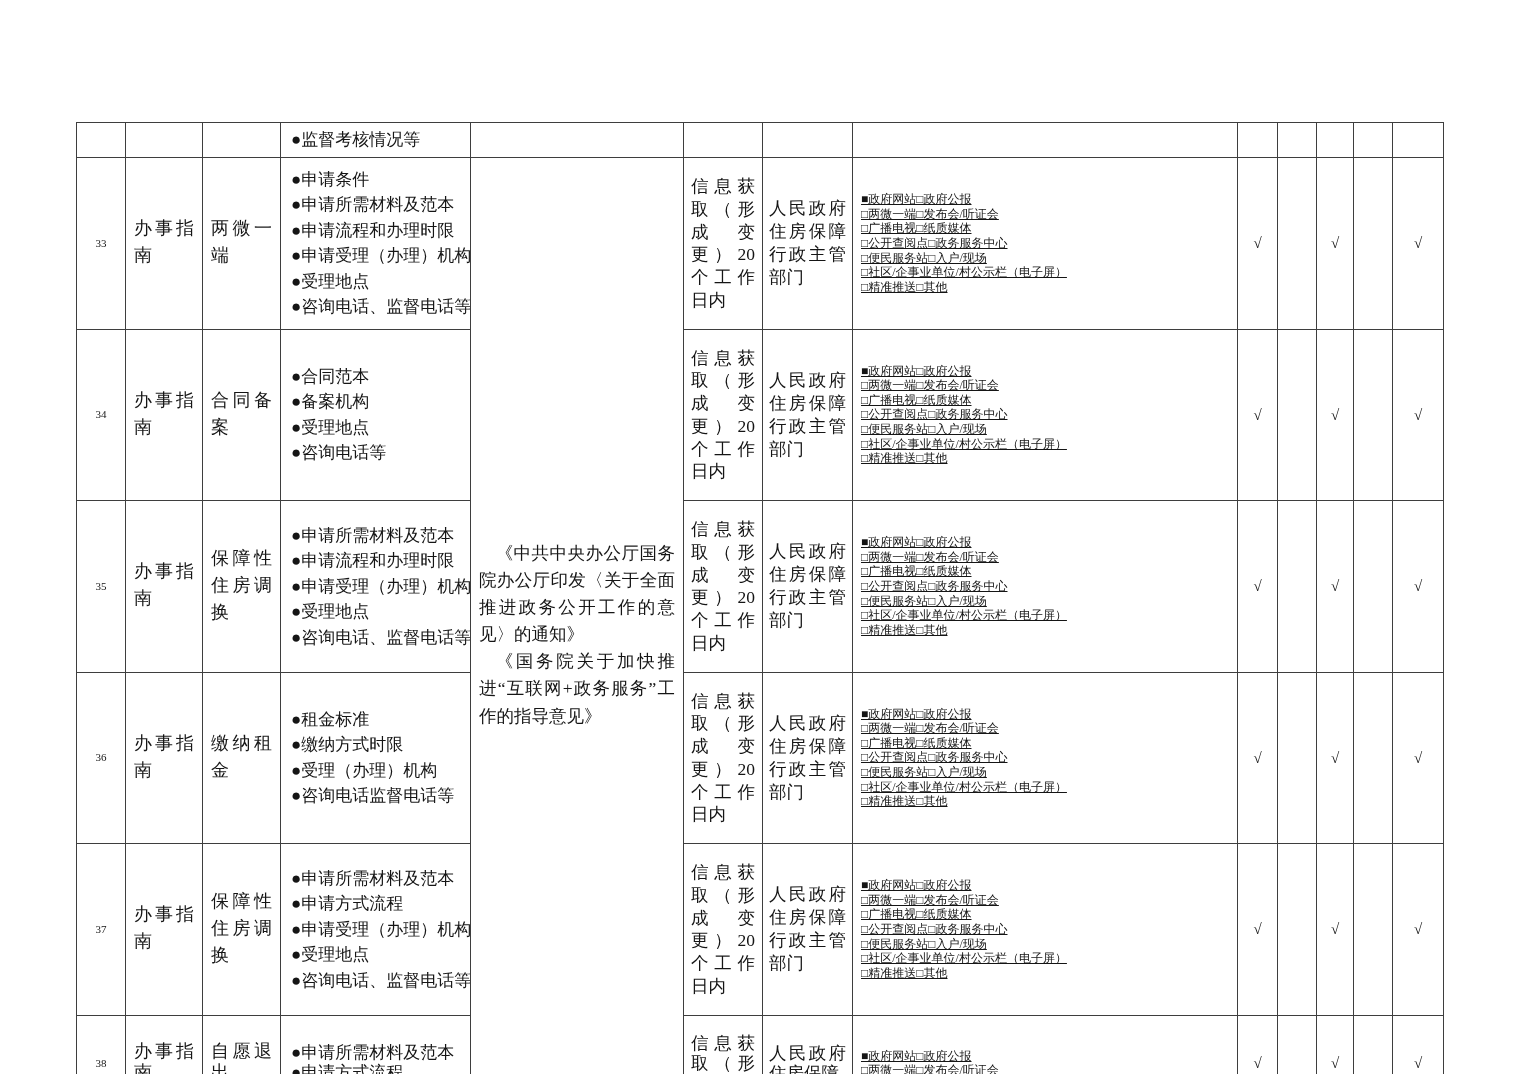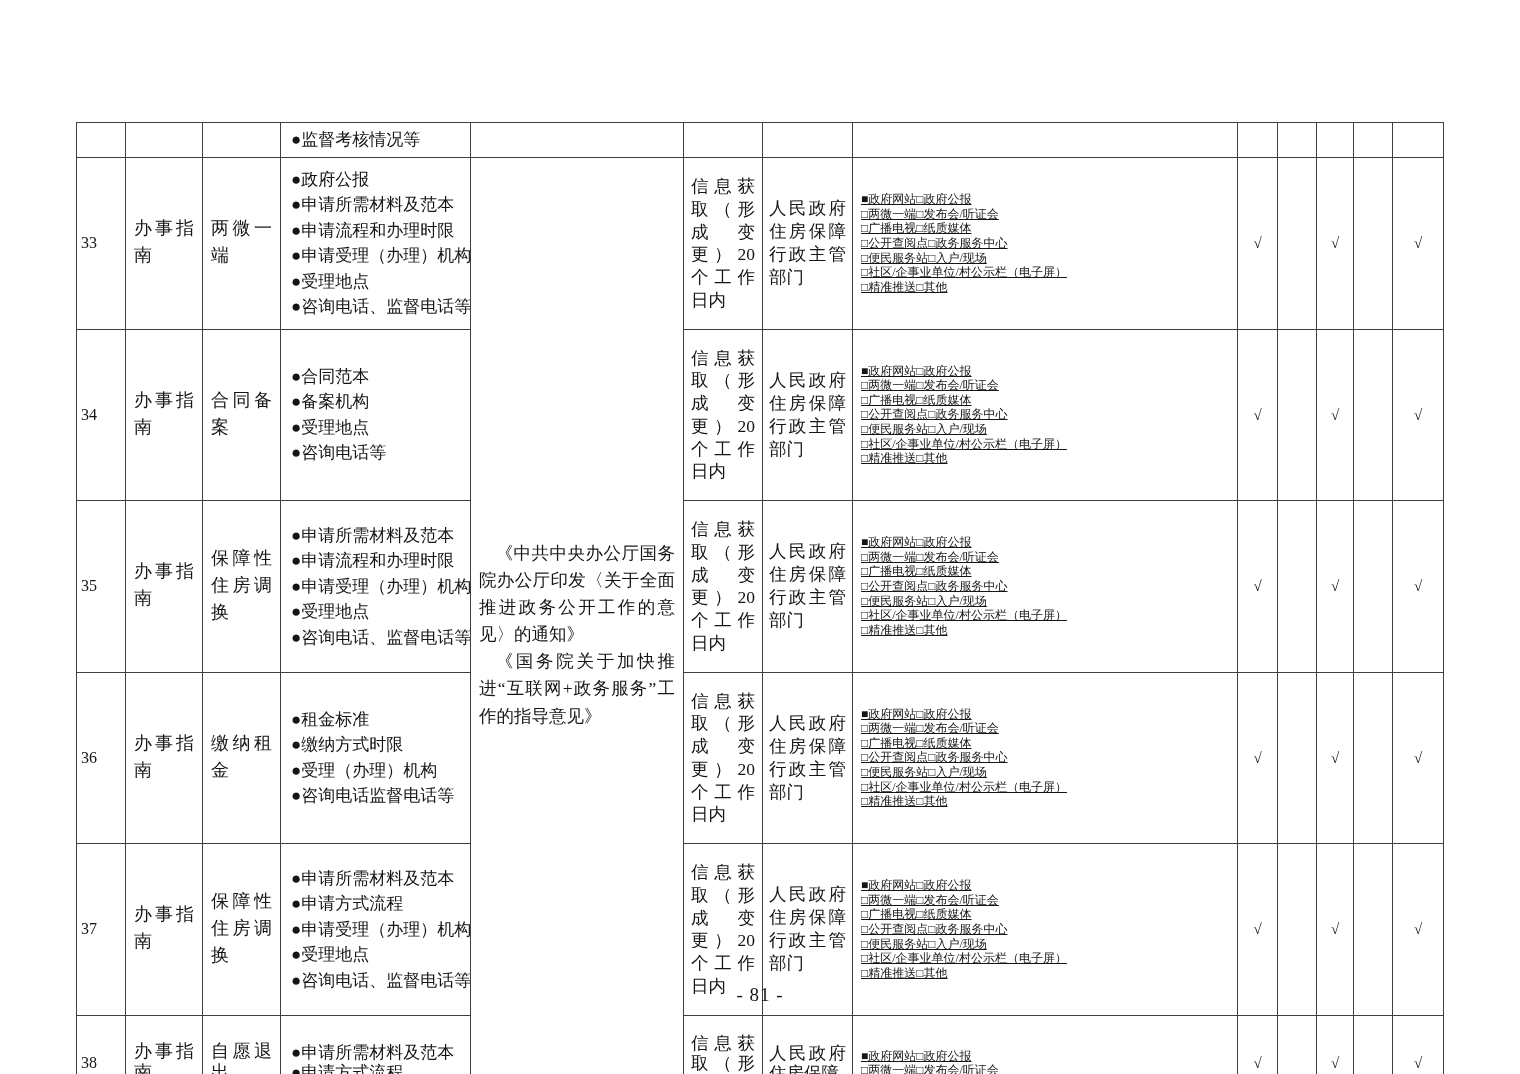--- a/index.html
+++ b/index.html
@@ -14,21 +14,21 @@
     border-collapse:collapse;table-layout:fixed;
   }
   td{
     border:1px solid #3e3e3e;
     vertical-align:middle;
     overflow:hidden;
     padding:2px 4px;
     font-size:17px;
     line-height:1.35;
   }
-  .c-seq{font-size:16px;}
+  .c-seq{text-align:center;font-size:11px;}
   .c-cat,.c-item{
     text-align:justify;text-justify:inter-character;
     padding:2px 8px;font-size:18px;line-height:1.5;font-family:Liberation Mono, monospace;
   }
   .c-bullets{padding:4px 2px 4px 10px;line-height:1.5;font-size:17px;}
   .c-bullets .b{white-space:nowrap;}
   .c-ref{padding:4px 8px;font-size:17.5px;line-height:1.55;vertical-align:middle;margin-top:36px;}
   .c-ref p{margin:0;text-indent:0.95em;text-align:justify;text-justify:inter-character;}
   .c-timing{
     text-align:justify;text-justify:inter-character;
@@ -84,21 +84,21 @@
           <td class="c-check"></td>
           <td class="c-check"></td>
           <td class="c-check"></td>
           <td class="c-check"></td>
         </tr>
         <tr style="height: 155px;">
           <td class="c-seq">33</td>
           <td class="c-cat">办事指南</td>
           <td class="c-item">两微一端</td>
           <td class="c-bullets">
-            <div class="b">●政府公报</div>
+            <div class="b">●申请条件</div>
             <div class="b">●申请所需材料及范本</div>
             <div class="b">●申请流程和办理时限</div>
             <div class="b">●申请受理（办理）机构</div>
             <div class="b">●受理地点</div>
             <div class="b">●咨询电话、监督电话等</div>
           </td>
           <td class="c-ref" rowspan="6">
             <p>《中共中央办公厅国务院办公厅印发〈关于全面推进政务公开工作的意见〉的通知》</p>
             <p>《国务院关于加快推进“互联网+政务服务”工作的指导意见》</p>
           </td>
@@ -244,14 +244,13 @@
             <div class="ch">□两微一端□发布会/听证会</div>
           </td>
           <td class="c-check">√</td>
           <td class="c-check"></td>
           <td class="c-check">√</td>
           <td class="c-check"></td>
           <td class="c-check">√</td>
         </tr>
       </tbody>
   </table>
-  <div class="footer">- 81 -</div>
 </div>
 
 </body></html>

